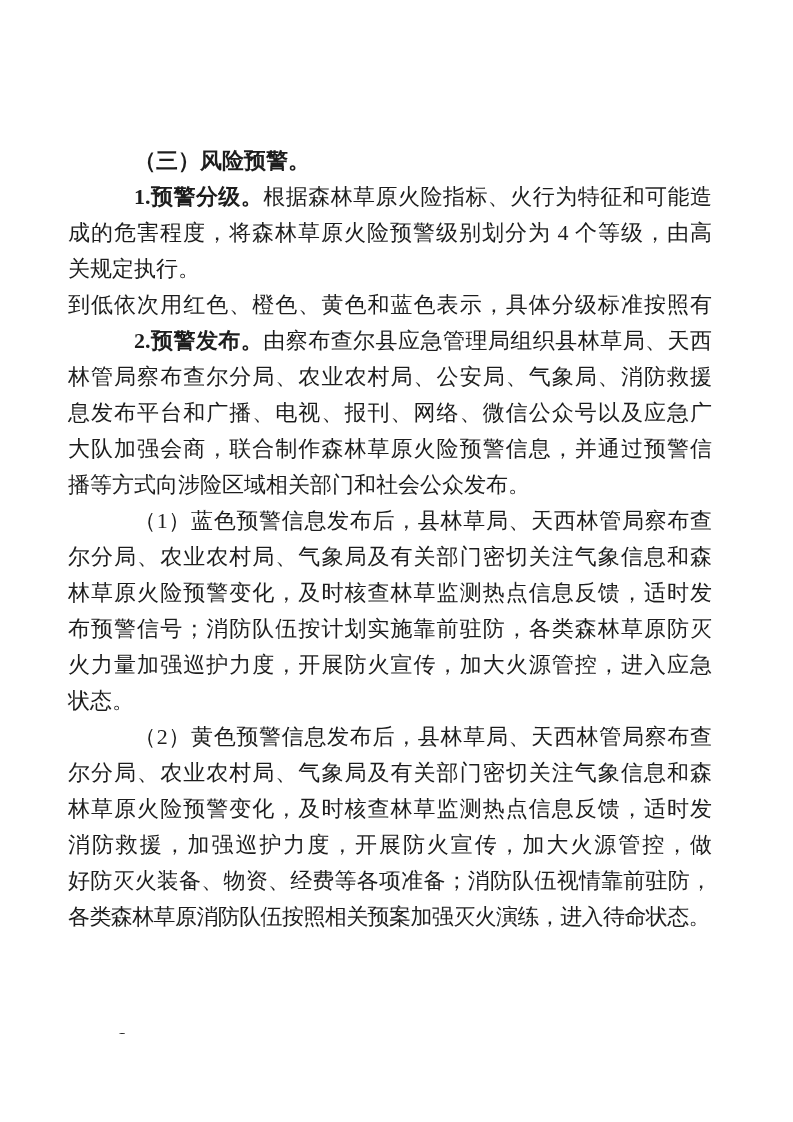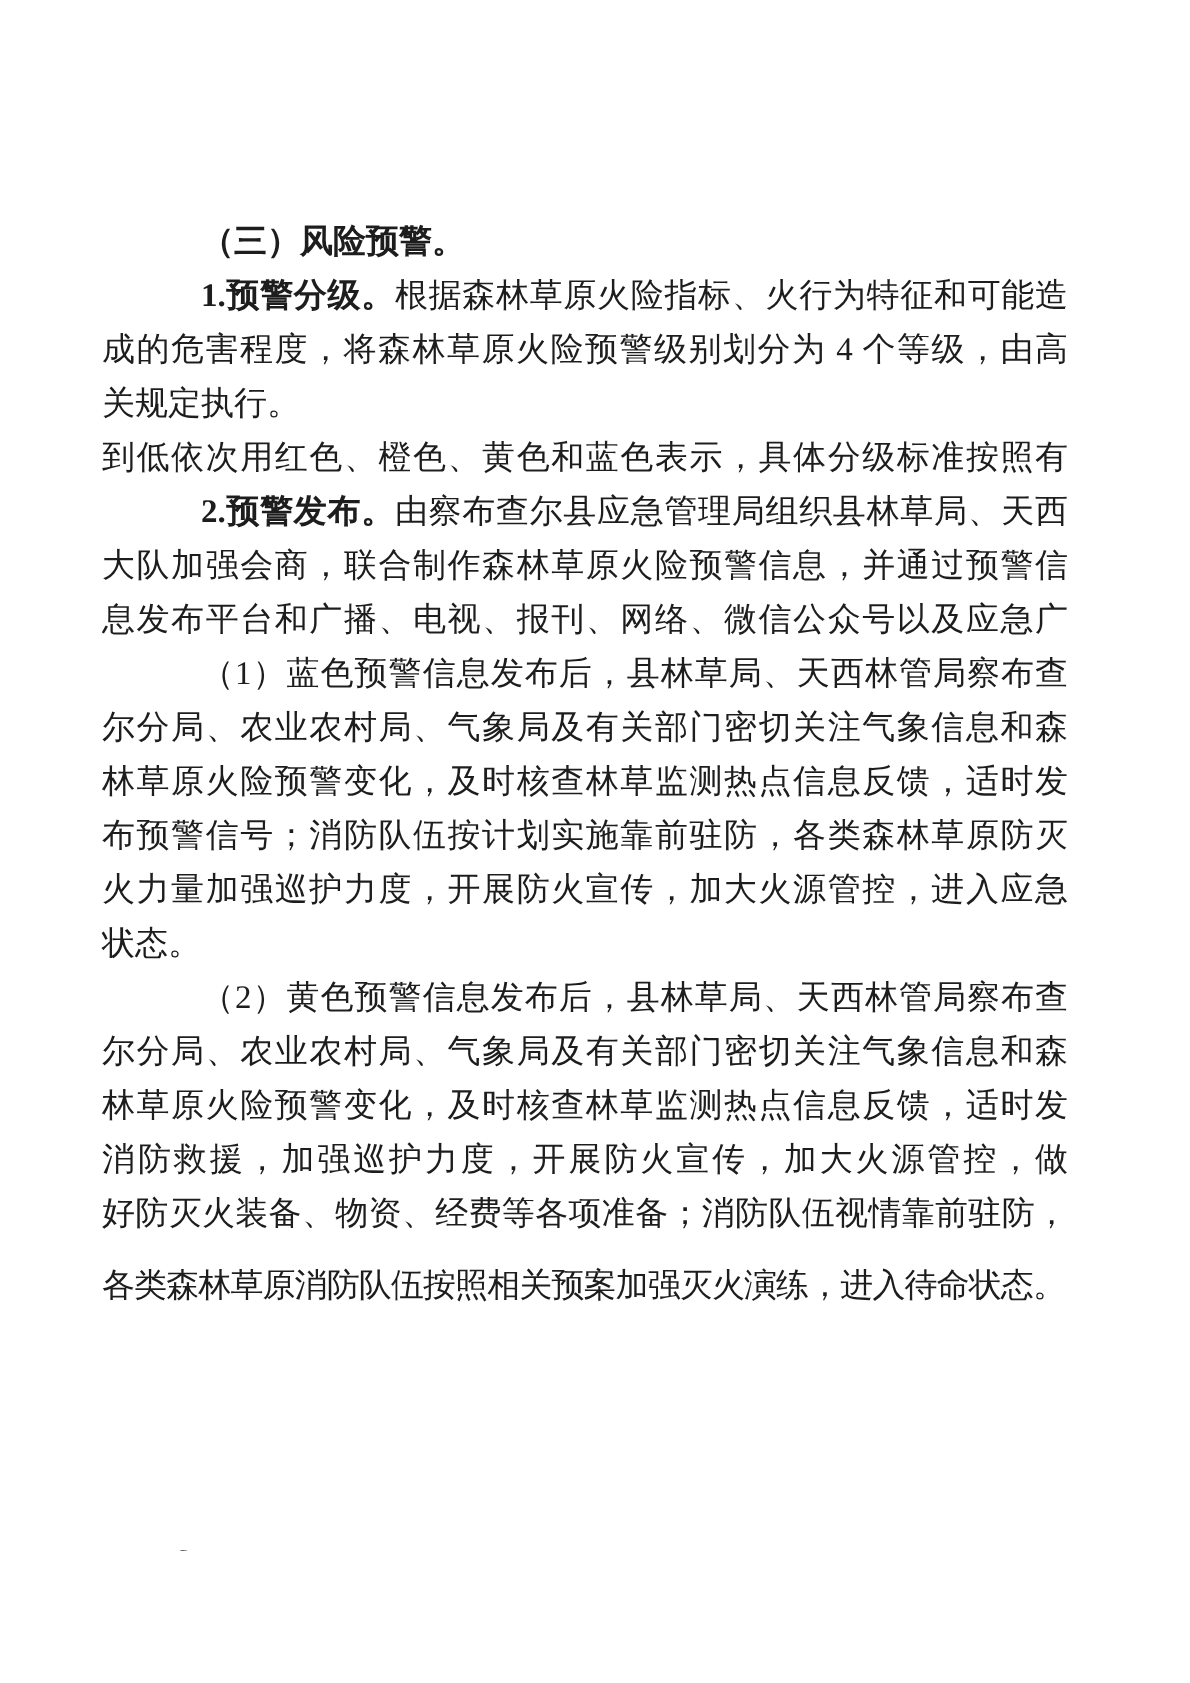--- a/index.html
+++ b/index.html
@@ -34,21 +34,20 @@
   }
   .line.indent {
     text-indent: 66px;
   }
   .line.justify {
     text-align: justify;
     text-align-last: justify;
   }
   .line.squeeze {
     letter-spacing: -0.6px;
-    margin-top: 12px;
   }
   .footer {
     position: absolute;
     top: 1028px;
     left: 100px;
     font-size: 21px;
     line-height: 24px;
     color: #1d1d1d;
   }
 </style>
@@ -58,22 +57,24 @@
 <div class="page">
 
   <div class="body-text">
 
   <div class="line indent"><span class="lead">（三）风险预警。</span><span class="rest"></span></div>
       <div class="line indent justify"><span class="lead">1.预警分级。</span><span class="rest">根据森林草原火险指标、火行为特征和可能造</span></div>
       <div class="line justify"><span class="lead"></span><span class="rest">成的危害程度，将森林草原火险预警级别划分为 4 个等级，由高</span></div>
       <div class="line"><span class="lead"></span><span class="rest">关规定执行。</span></div>
       <div class="line justify"><span class="lead"></span><span class="rest">到低依次用红色、橙色、黄色和蓝色表示，具体分级标准按照有</span></div>
       <div class="line indent justify"><span class="lead">2.预警发布。</span><span class="rest">由察布查尔县应急管理局组织县林草局、天西</span></div>
+      <div class="line justify"><span class="lead"></span><span class="rest">林管局察布查尔分局、农业农村局、公安局、气象局、消防救援</span></div>
+      <div class="line justify"><span class="lead"></span><span class="rest">息发布平台和广播、电视、报刊、网络、微信公众号以及应急广</span></div>
       <div class="line justify"><span class="lead"></span><span class="rest">大队加强会商，联合制作森林草原火险预警信息，并通过预警信</span></div>
-      <div class="line justify"><span class="lead"></span><span class="rest">息发布平台和广播、电视、报刊、网络、微信公众号以及应急广</span></div>
+      <div class="line"><span class="lead"></span><span class="rest">播等方式向涉险区域相关部门和社会公众发布。</span></div>
       <div class="line indent justify"><span class="lead"></span><span class="rest">（1）蓝色预警信息发布后，县林草局、天西林管局察布查</span></div>
       <div class="line justify"><span class="lead"></span><span class="rest">尔分局、农业农村局、气象局及有关部门密切关注气象信息和森</span></div>
       <div class="line justify"><span class="lead"></span><span class="rest">林草原火险预警变化，及时核查林草监测热点信息反馈，适时发</span></div>
       <div class="line justify"><span class="lead"></span><span class="rest">布预警信号；消防队伍按计划实施靠前驻防，各类森林草原防灭</span></div>
       <div class="line justify"><span class="lead"></span><span class="rest">火力量加强巡护力度，开展防火宣传，加大火源管控，进入应急</span></div>
       <div class="line"><span class="lead"></span><span class="rest">状态。</span></div>
       <div class="line indent justify"><span class="lead"></span><span class="rest">（2）黄色预警信息发布后，县林草局、天西林管局察布查</span></div>
       <div class="line justify"><span class="lead"></span><span class="rest">尔分局、农业农村局、气象局及有关部门密切关注气象信息和森</span></div>
       <div class="line justify"><span class="lead"></span><span class="rest">林草原火险预警变化，及时核查林草监测热点信息反馈，适时发</span></div>
       <div class="line justify"><span class="lead"></span><span class="rest">消防救援，加强巡护力度，开展防火宣传，加大火源管控，做</span></div>

